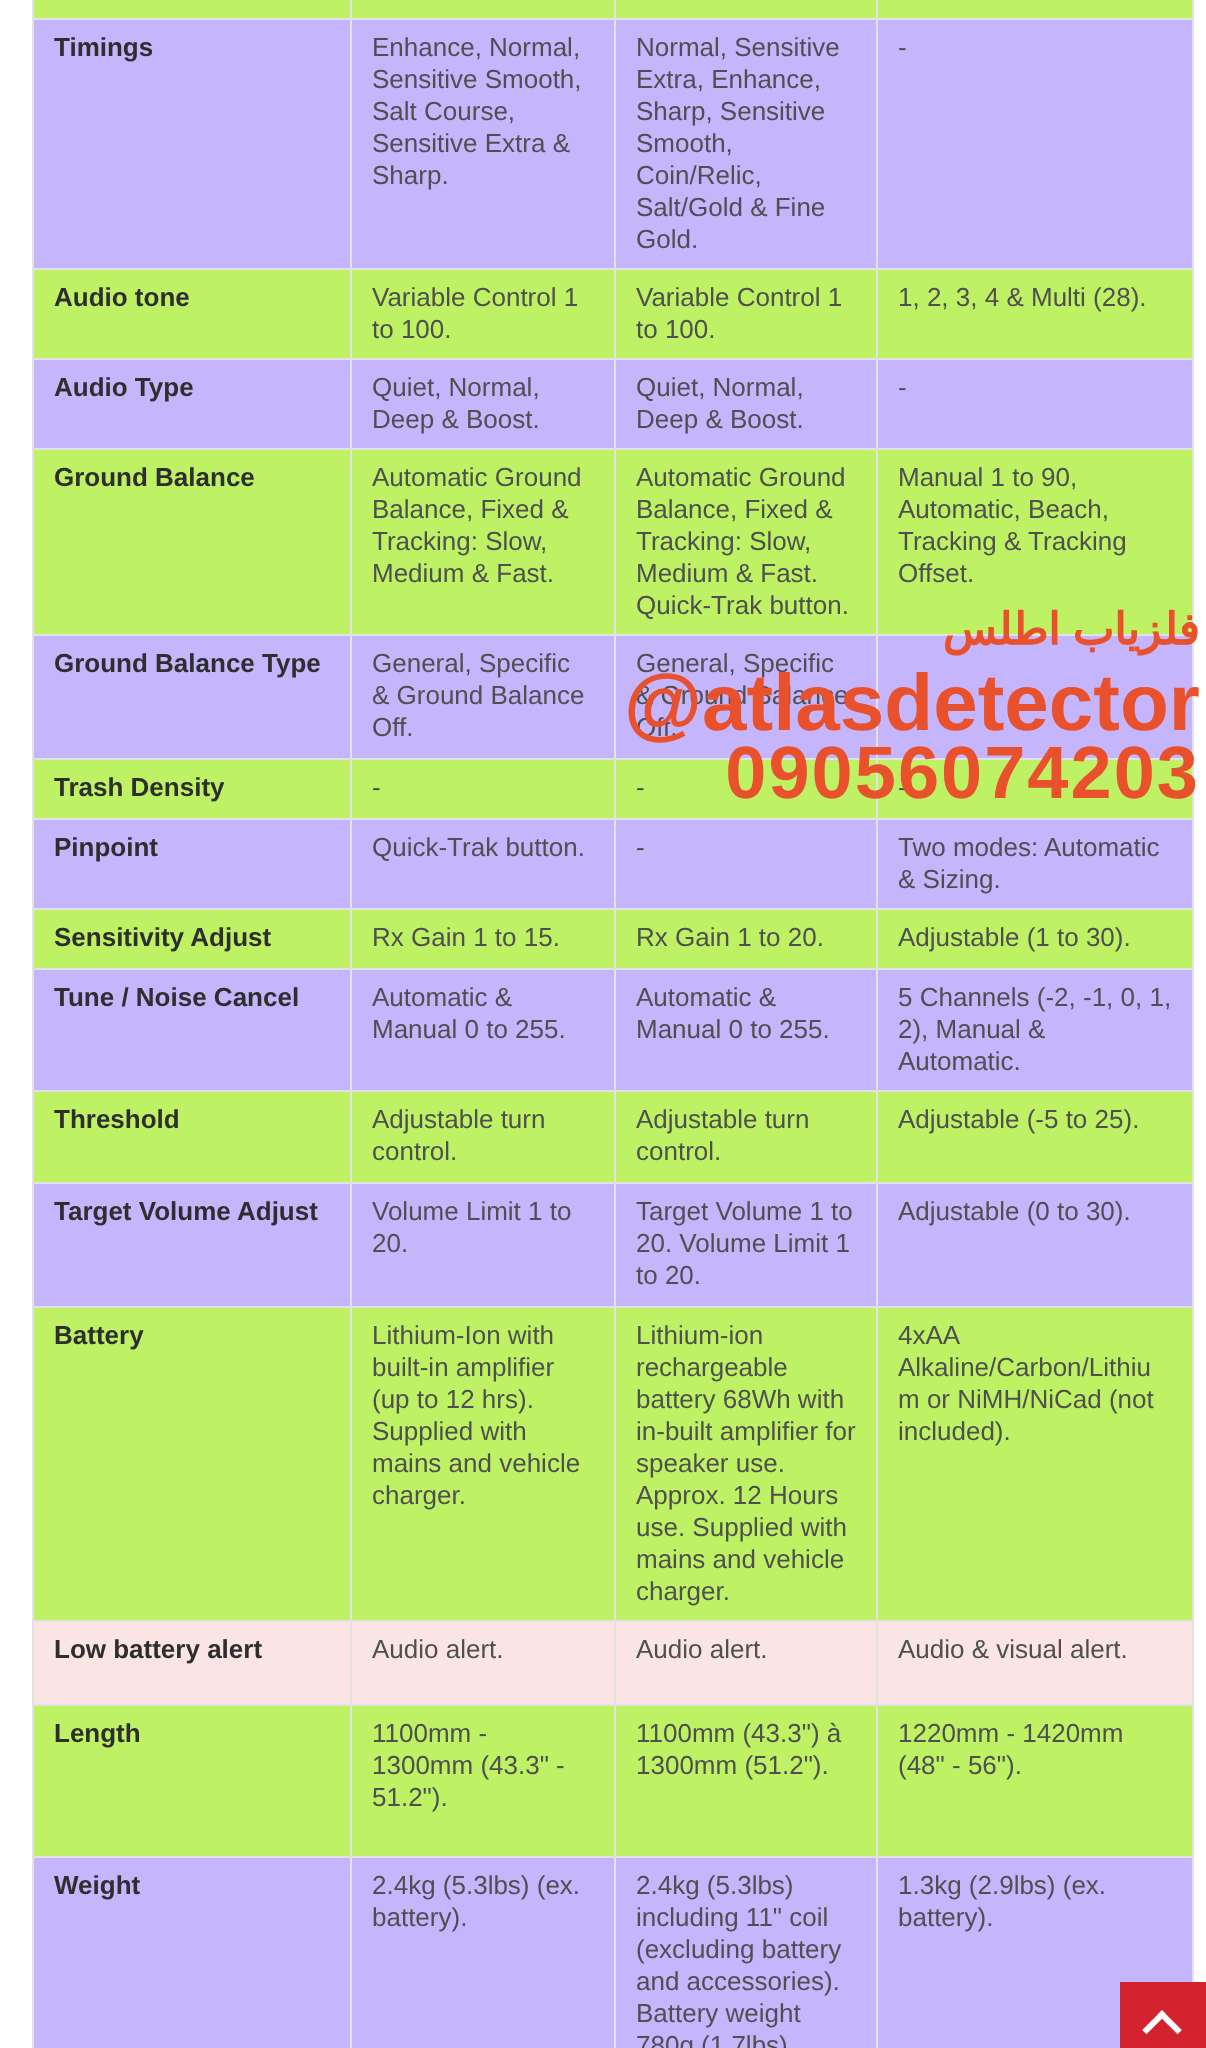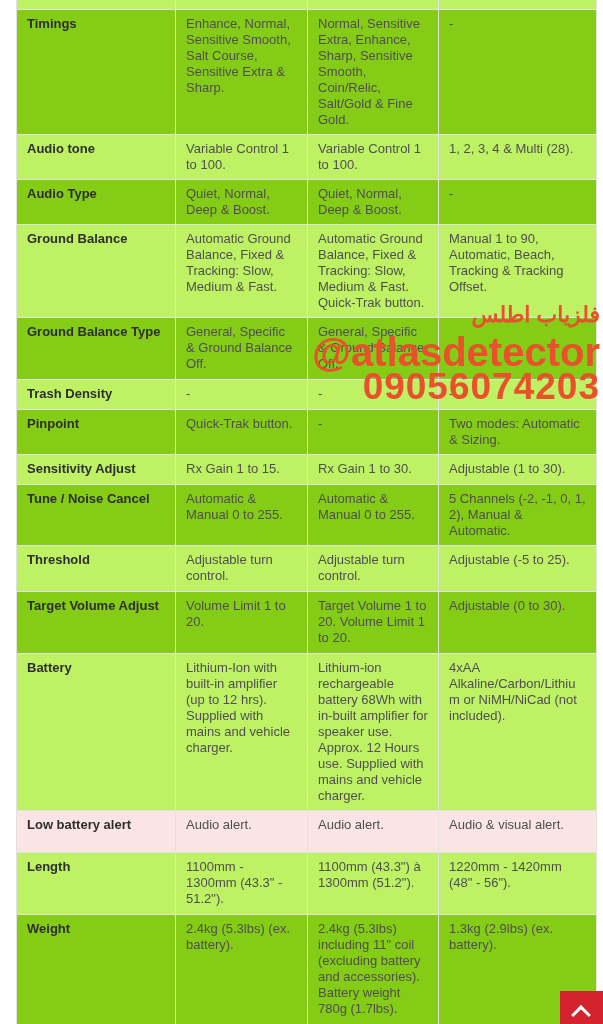--- a/index.html
+++ b/index.html
@@ -17,21 +17,21 @@
     vertical-align:top;
     padding:6px 10px;
     font-size:13px;
     line-height:16px;
     overflow:hidden;
     word-wrap:break-word;
   }
   .spec-table th { text-align:left; color:#2e2e2e; font-weight:700; }
   .spec-table td { color:#4f4f4f; font-weight:400; }
   tr.bg-white { background:#bef264; }
-  tr.bg-gray  { background:#84cc16; }
+  tr.bg-gray  { background:#c4b5fd; }
   tr.bg-pink  { background:#fbe4e4; }
   tr.spacer-row th, tr.spacer-row td { padding:0; }
 
   .watermark {
     position:absolute; top:294px; right:3px;
     text-align:right; pointer-events:none;
   }
   .wm-farsi  { font-size:22px; line-height:42px; font-weight:700; }
   .wm-handle { font-size:40px; line-height:33px; font-weight:700; }
   .wm-phone  { font-size:37px; line-height:36px; font-weight:700; letter-spacing:1px; }
@@ -104,21 +104,21 @@
         </tr>
         <tr class="bg-gray" style="height: 45px;">
           <th>Pinpoint</th>
           <td>Quick-Trak button.</td>
           <td>-</td>
           <td>Two modes: Automatic &amp; Sizing.</td>
         </tr>
         <tr class="bg-white" style="height: 30px; margin-left: 16px;">
           <th>Sensitivity Adjust</th>
           <td>Rx Gain 1 to 15.</td>
-          <td>Rx Gain 1 to 30.</td>
+          <td>Rx Gain 1 to 20.</td>
           <td>Adjustable (1 to 30).</td>
         </tr>
         <tr class="bg-gray" style="height: 46px;">
           <th>Tune / Noise Cancel</th>
           <td>Automatic &amp; Manual 0 to 255.</td>
           <td>Automatic &amp; Manual 0 to 255.</td>
           <td>5 Channels (-2, -1, 0, 1, 2), Manual &amp; Automatic.</td>
         </tr>
         <tr class="bg-white" style="height: 46px;">
           <th>Threshold</th>
@@ -137,21 +137,21 @@
           <td>Lithium-Ion with built-in amplifier (up to 12 hrs). Supplied with mains and vehicle charger.</td>
           <td>Lithium-ion rechargeable battery 68Wh with in-built amplifier for speaker use. Approx. 12 Hours use. Supplied with mains and vehicle charger.</td>
           <td>4xAA Alkaline/Carbon/Lithium or NiMH/NiCad (not included).</td>
         </tr>
         <tr class="bg-pink" style="height: 42px;">
           <th>Low battery alert</th>
           <td>Audio alert.</td>
           <td>Audio alert.</td>
           <td>Audio &amp; visual alert.</td>
         </tr>
-        <tr class="bg-white" style="height: 62px; padding-left: 44px;">
+        <tr class="bg-white" style="height: 76px; padding-left: 44px;">
           <th>Length</th>
           <td>1100mm - 1300mm (43.3" - 51.2").</td>
           <td>1100mm (43.3") à 1300mm (51.2").</td>
           <td>1220mm - 1420mm (48" - 56").</td>
         </tr>
         <tr class="bg-gray" style="height: 110px;">
           <th>Weight</th>
           <td>2.4kg (5.3lbs) (ex. battery).</td>
           <td>2.4kg (5.3lbs) including 11" coil (excluding battery and accessories). Battery weight 780g (1.7lbs).</td>
           <td>1.3kg (2.9lbs) (ex. battery).</td>

